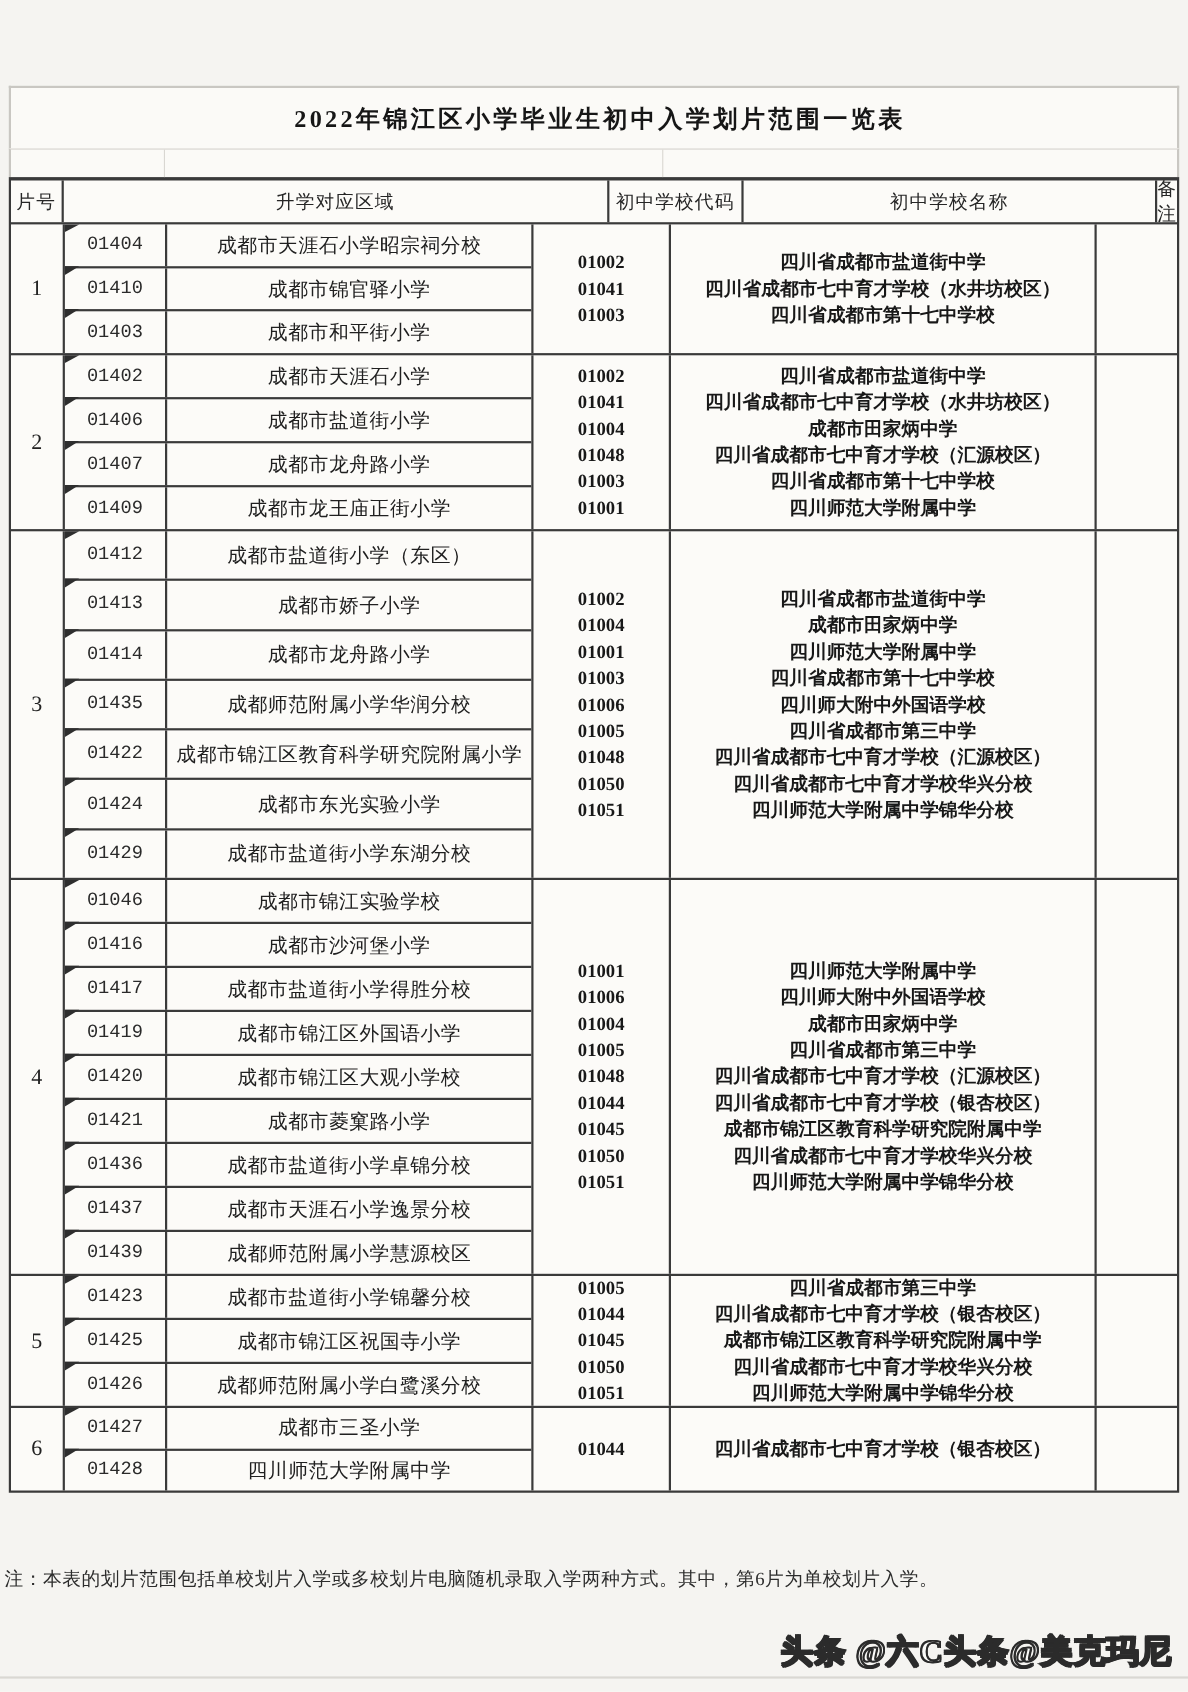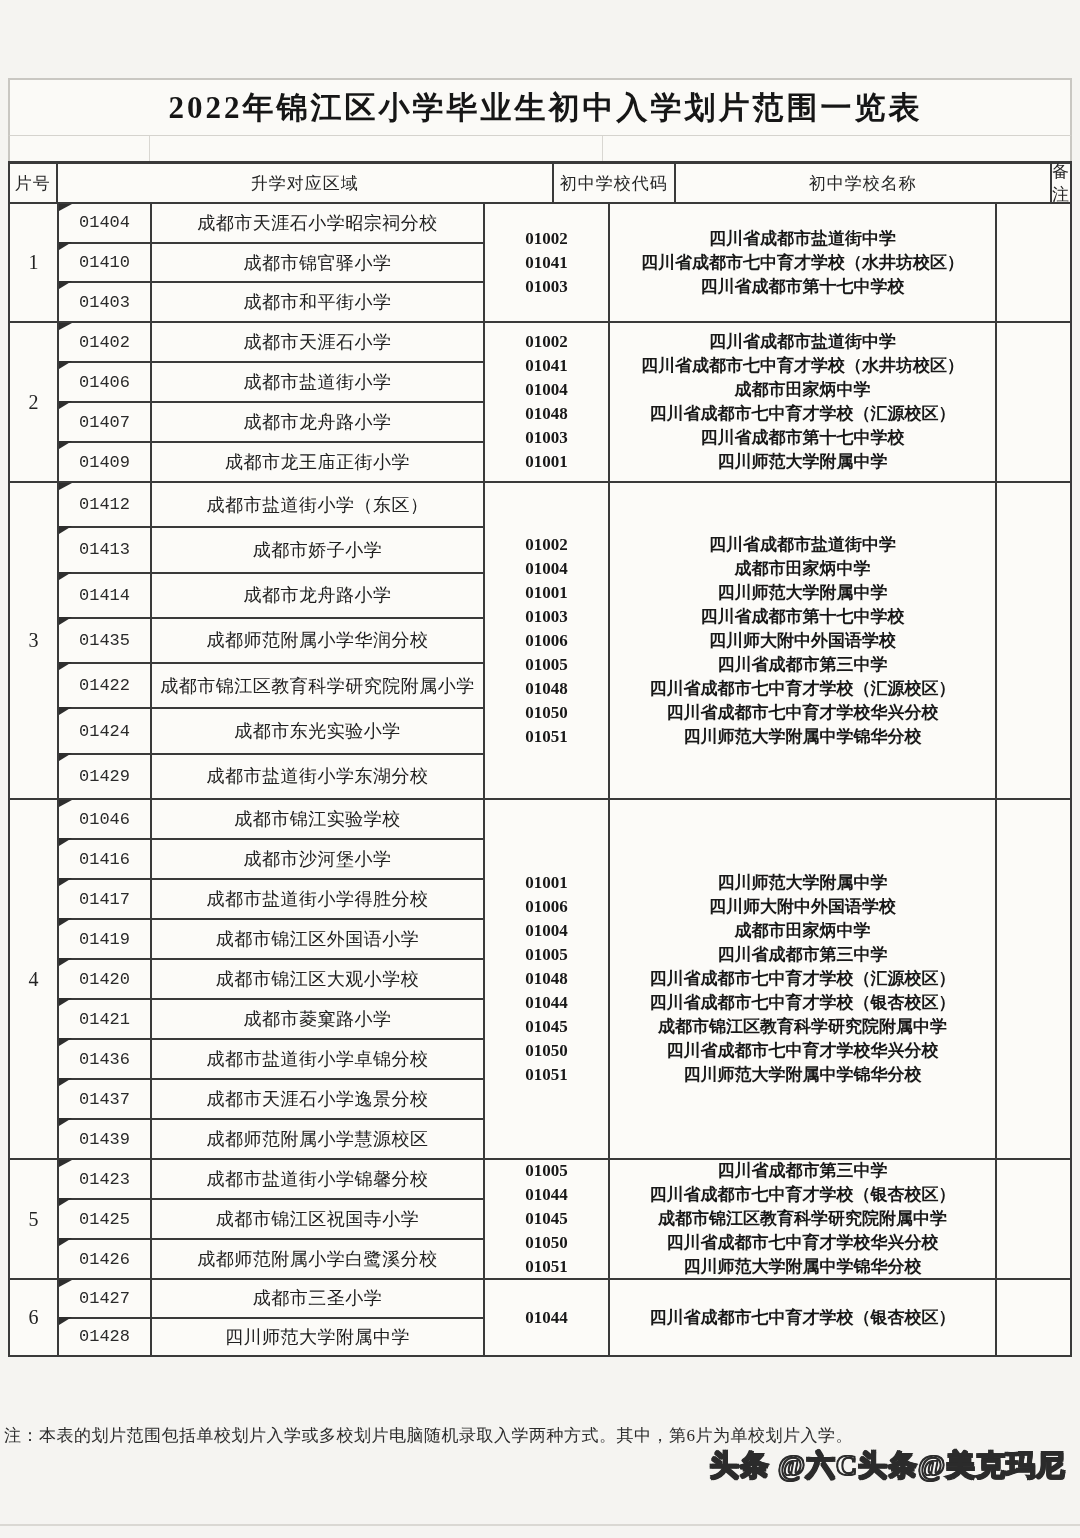--- a/index.html
+++ b/index.html
@@ -8,21 +8,21 @@
     background:#f5f4f1;
     font-family:"Liberation Serif","DejaVu Serif",serif;
     color:#1e1e1e;
   }
   .wrap{position:absolute;left:8px;top:78px;width:1064px;box-sizing:border-box;}
   .title-box{
     box-sizing:border-box;height:57px;
     border:2px solid #c9c7c2;border-bottom:none;background:#fbfaf7;
     display:flex;align-items:center;justify-content:center;
   }
-  .title-box .t{font-size:31px;font-weight:bold;letter-spacing:3px;color:#161616;margin-left:11px;}
+  .title-box .t{font-size:22px;font-weight:bold;letter-spacing:3px;color:#161616;margin-left:11px;}
   .spacer{
     box-sizing:border-box;height:26px;background:#fbfaf7;position:relative;
     border-left:2px solid #c9c7c2;border-right:2px solid #c9c7c2;border-top:1px solid #d5d3ce;
   }
   .spacer .vl{position:absolute;top:0;bottom:0;width:1px;background:#d9d7d2;}
   .grid{
     box-sizing:border-box;border:2px solid #3a3a3a;border-top-width:3px;background:#fcfbf8;
   }
   .hrow{display:flex;height:40px;box-sizing:border-box;border-bottom:2px solid #3a3a3a;}
   .hcell{box-sizing:border-box;display:flex;align-items:center;justify-content:center;
@@ -48,21 +48,21 @@
   .p-name{flex:1;display:flex;align-items:center;justify-content:center;
           font-size:18px;color:#202020;letter-spacing:0.5px;}
   .z-mcode{width:125px;box-sizing:border-box;border-right:2px solid #3a3a3a;
            display:flex;flex-direction:column;justify-content:center;align-items:center;text-align:center;}
   .z-mname{width:387px;box-sizing:border-box;border-right:2px solid #3a3a3a;
            display:flex;flex-direction:column;justify-content:center;align-items:center;text-align:center;}
   .z-remark{flex:1;}
   .m-line{line-height:24px;font-size:17px;font-weight:bold;color:#181818;white-space:nowrap;}
   .footnote{position:absolute;left:4px;top:1424px;font-size:17px;color:#2c2c2c;letter-spacing:0.5px;}
   .watermark{
-    position:absolute;right:14px;top:1446px;
+    position:absolute;right:14px;top:1482px;
     font-size:29px;font-weight:bold;letter-spacing:1px;white-space:nowrap;
     color:#fafaf8;-webkit-text-stroke:1.6px #2b2b2b;
     text-shadow:1px 1px 0 #2b2b2b,-1px -1px 0 #2b2b2b,1px -1px 0 #2b2b2b,-1px 1px 0 #2b2b2b;
     text-align:right;
   }
   .bottom-line{position:absolute;left:0;right:0;top:1524px;height:2px;background:#dad8d3;}
 </style>
 </head>
 <body>
 

